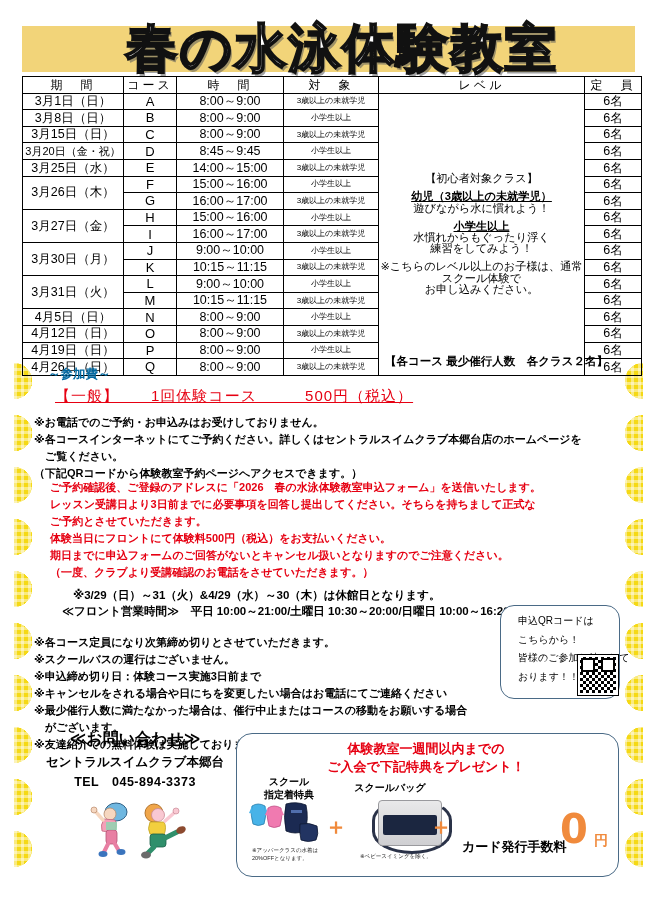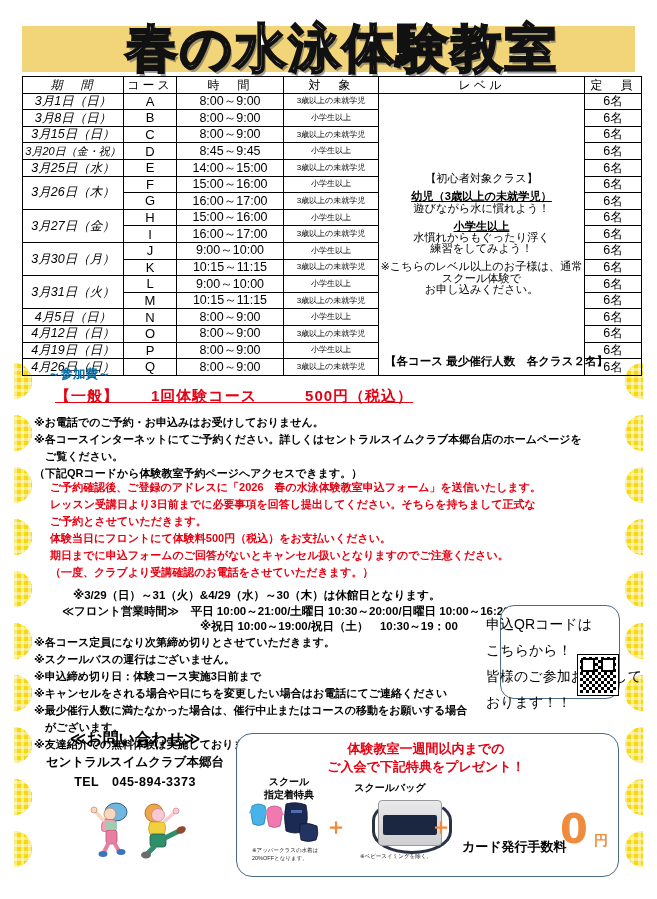--- a/index.html
+++ b/index.html
@@ -63,54 +63,54 @@
   }
   table.sched td,table.sched th{
     border:1px solid #000;
     text-align:center;
     vertical-align:middle;
     padding:0;
     height:15.6px;
     line-height:1;
     font-weight:normal;
   }
-  .c-period{width:100px;font-size:12.5px;font-style:italic;}
+  .c-period{width:100px;font-size:12.5px;}
   .c-course{width:52px;font-size:13px;}
   .c-time{width:106px;font-size:12.5px;}
   .c-target{width:94px;font-size:8px;}
   .c-level{width:205px;}
   .c-cap{width:56px;font-size:12.5px;}
   table.sched thead td{font-size:12px;letter-spacing:3px;}
   td.small{font-size:11px;}
   .levelcell{
     font-size:11.2px;line-height:1.45;text-align:center;padding:2px 4px;
   }
   .levelcell .gap{display:block;height:7px;}
   .lv-strong{font-weight:bold;text-decoration:underline;}
 
   
   .txt{position:absolute;white-space:pre;line-height:1.32;font-weight:bold;}
 
   .min-note{left:385px;top:354px;font-size:11.5px;font-weight:bold;}
   .fee-head{left:48px;top:366px;font-size:12.5px;color:#0369a1;font-weight:bold;}
-  .fee-line{left:55px;top:386px;font-size:15px;color:#e60012;font-weight:bold;
+  .fee-line{left:55px;top:386px;font-size:15px;color:#e60012;font-weight:normal;
             text-decoration:underline;letter-spacing:1px;}
   .note1{left:34px;top:414px;font-size:11px;line-height:1.55;}
   .red-block{left:50px;top:479px;font-size:11px;line-height:1.55;color:#e60012;}
   .closed-line{left:34px;top:588px;font-size:11.5px;margin-left:39px;}
   .hours1{left:62px;top:604px;font-size:11.5px;}
   .hours2{left:200px;top:619px;font-size:11.5px;}
   .note2{left:34px;top:634px;font-size:11px;line-height:1.55;}
 
   
   .qr-box{
     position:absolute;left:500px;top:605px;width:118px;height:92px;
     border:1px solid #4a6a86;border-radius:14px;background:#fff;
   }
-  .qr-text{position:absolute;left:486px;top:612px;font-size:14px;line-height:1.85;white-space:pre;}
+  .qr-text{position:absolute;left:518px;top:612px;font-size:10px;line-height:1.85;white-space:pre;}
   .qr-img{
     position:absolute;left:578px;top:655px;width:36px;height:36px;
     background:
       repeating-conic-gradient(#000 0% 25%, #fff 0% 50%) 0 0/6px 6px,
       #fff;
     border:2px solid #fff;
     outline:1px solid #000;
   }
   .qr-img::before,.qr-img::after{
     content:"";position:absolute;width:10px;height:10px;
@@ -325,21 +325,20 @@
 
   <div class="txt red-block">ご予約確認後、ご登録のアドレスに「2026　春の水泳体験教室申込フォーム」を送信いたします。
 レッスン受講日より3日前までに必要事項を回答し提出してください。そちらを持ちまして正式な
 ご予約とさせていただきます。
 体験当日にフロントにて体験料500円（税込）をお支払いください。
 期日までに申込フォームのご回答がないとキャンセル扱いとなりますのでご注意ください。
 （一度、クラブより受講確認のお電話をさせていただきます。）</div>
 
   <div class="txt closed-line">※3/29（日）～31（火）&amp;4/29（水）～30（木）は休館日となります。</div>
   <div class="txt hours1">≪フロント営業時間≫　平日 10:00～21:00/土曜日 10:30～20:00/日曜日 10:00～16:20</div>
-  <div class="txt hours2">※祝日 10:00～19:00/祝日（土）　10:30～19：00</div>
 
   <div class="txt note2">※各コース定員になり次第締め切りとさせていただきます。
 ※スクールバスの運行はございません。
 ※申込締め切り日：体験コース実施3日前まで
 ※キャンセルをされる場合や日にちを変更したい場合はお電話にてご連絡ください
 ※最少催行人数に満たなかった場合は、催行中止またはコースの移動をお願いする場合
 　がございます。
 ※友達紹介での無料体験は実施しておりません。</div>
 
   <div class="qr-box"></div>

